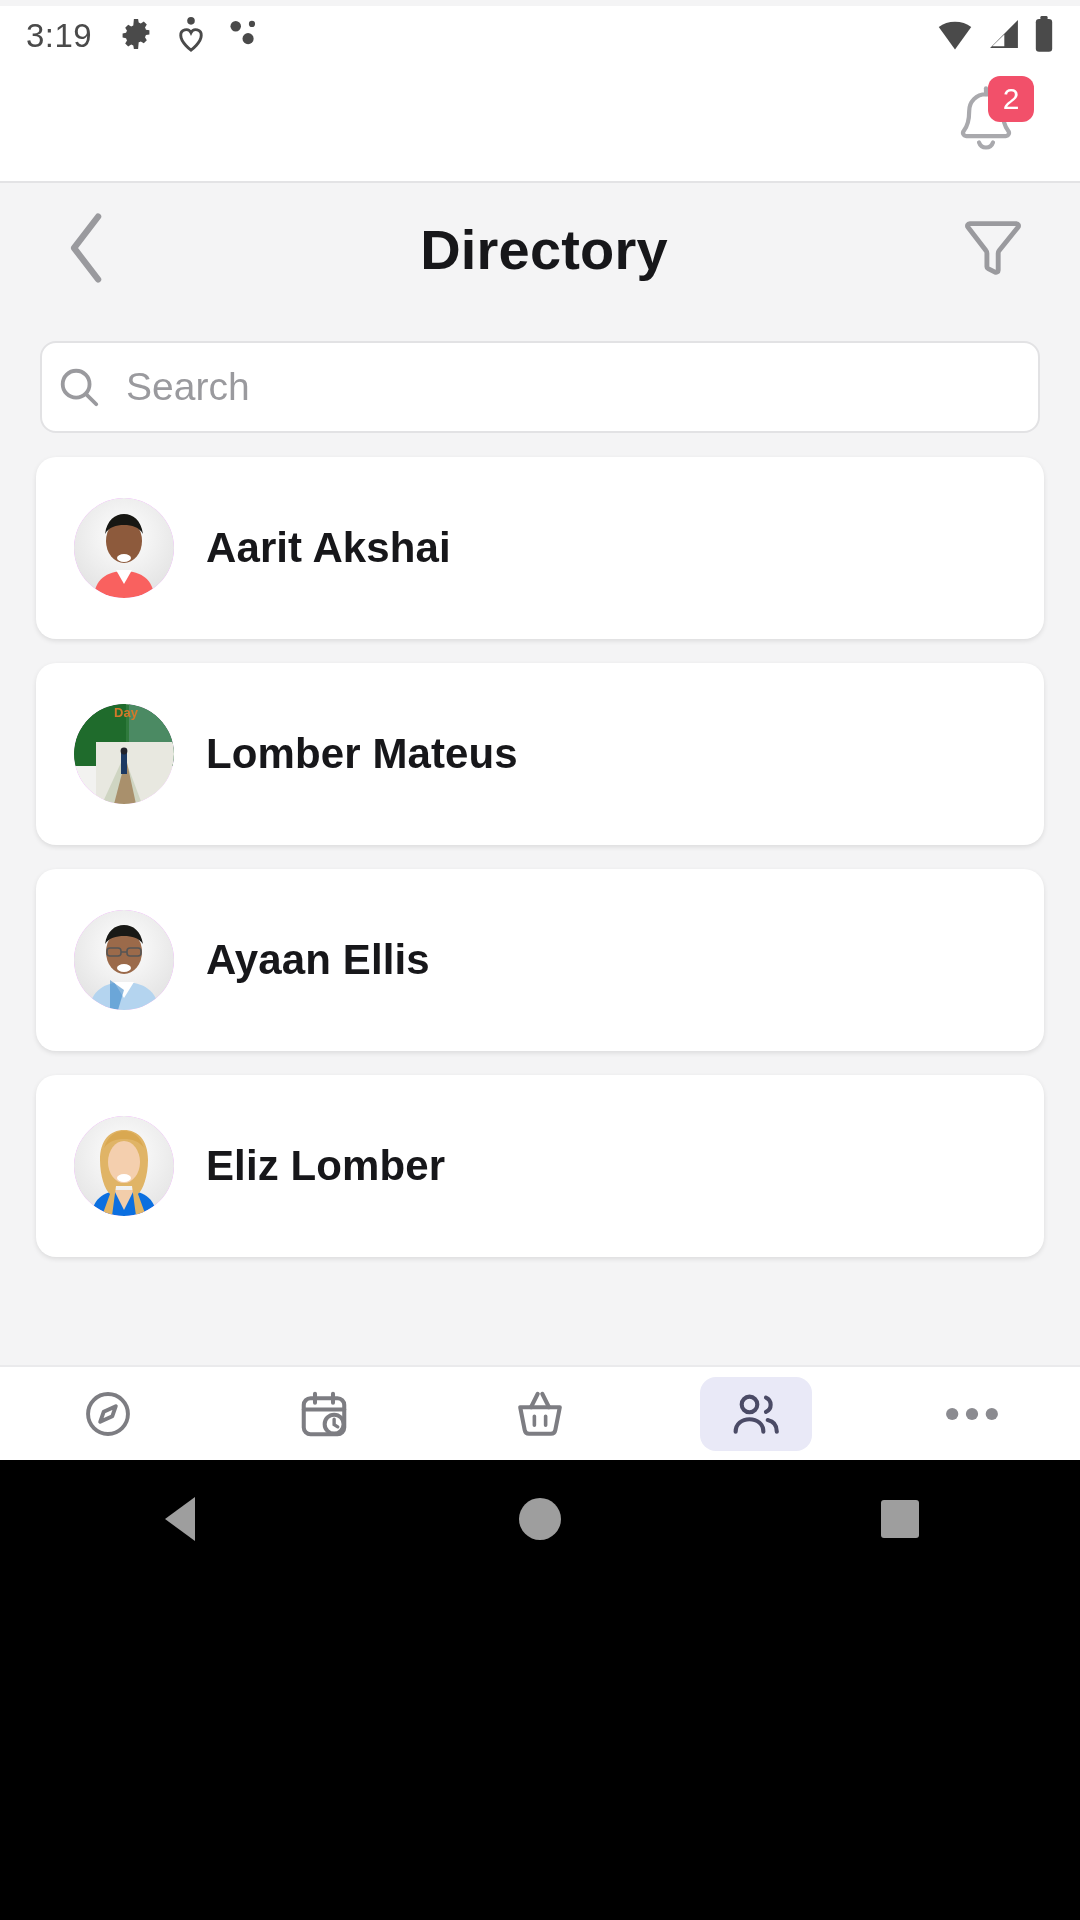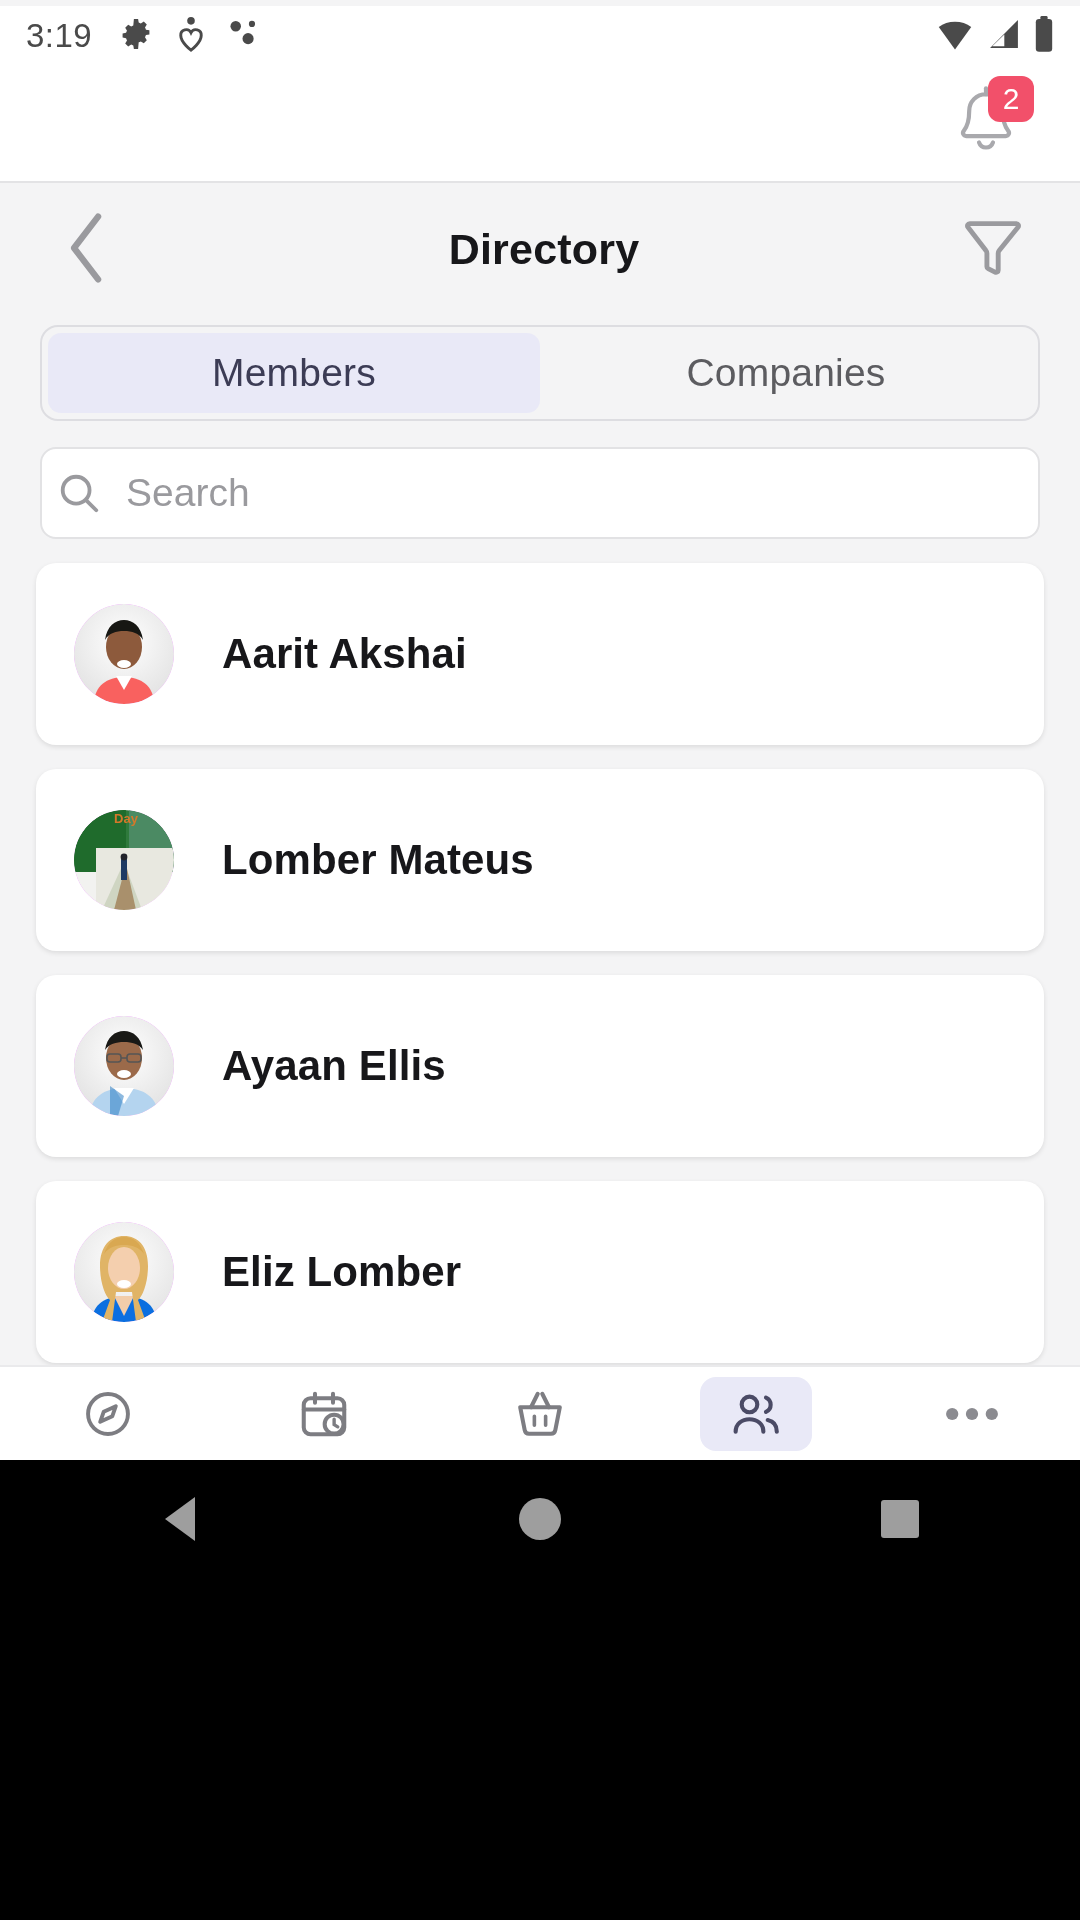--- a/index.html
+++ b/index.html
@@ -40,21 +40,21 @@
     position:absolute; top:183px; left:0; width:1080px; height:1182px;
     background:#f4f4f5;
   }
 
   .pagehead{
     position:relative; height:132px; display:flex; align-items:center;
   }
   .back-btn{ position:absolute; left:42px; top:20px; width:90px; height:90px;
              display:flex; align-items:center; justify-content:center; }
   .page-title{
-    width:100%; text-align:center; font-size:43px; font-weight:700;
+    width:100%; text-align:center; font-size:56px; font-weight:700;
     color:#17171a; letter-spacing:0.2px;padding-left:8px;
   }
   .filter-btn{ position:absolute; right:42px; top:20px; width:90px; height:90px;
                display:flex; align-items:center; justify-content:center; }
 
   
   .segment{
     margin:10px 40px 0 40px; height:96px;
     background:#f4f4f5; border:2px solid #dddde1; border-radius:18px;
     display:flex; padding:6px; gap:0;
@@ -71,21 +71,21 @@
     background:#ffffff; border:2px solid #e2e2e4; border-radius:16px;
     display:flex; align-items:center; padding:0 14px; gap:24px;
   }
   .search-ph{ font-size:39px; color:#9a9a9e; }
 
   
   .list{ margin:24px 36px 0 36px; display:flex; flex-direction:column; gap:24px; }
   .card{
     height:182px; background:#ffffff; border-radius:20px;
     box-shadow:0 2px 5px rgba(0,0,0,0.10);
-    display:flex; align-items:center; padding:0 38px; gap:48px;
+    display:flex; align-items:center; padding:0 38px; gap:32px;
   }
   .avatar{
     width:100px; height:100px; border-radius:50%; overflow:hidden;
     flex:0 0 100px; position:relative; background:#f0abfc;
   }
   .avatar svg{ display:block; width:100px; height:100px; }
   .member-name{ font-size:42px; font-weight:600; color:#17171a; letter-spacing:0.1px; }
 
   
   .tabbar{
@@ -187,28 +187,20 @@
         </svg>
       </div>
       <div class="page-title">Directory</div>
       <div class="filter-btn">
         <svg width="60" height="62" viewBox="0 0 26 28" fill="none">
           <path d="M2.5 3h21a1 1 0 0 1 .78 1.63L15.8 15.1a2 2 0 0 0-.45 1.26V24a1 1 0 0 1-1.45.9l-3.1-1.56a1 1 0 0 1-.55-.9v-6.08a2 2 0 0 0-.45-1.26L1.72 4.63A1 1 0 0 1 2.5 3z" stroke="#9a9a9e" stroke-width="2.2" stroke-linejoin="round"></path>
         </svg>
       </div>
     </div>
 
-    <div class="segment">
-      <div class="seg-item active">
-        <span>Members</span>
-      </div>
-      <div class="seg-item">
-        <span>Companies</span>
-      </div>
-    </div>
 
     <div class="searchbar">
       <svg width="46" height="46" viewBox="0 0 24 24" fill="none">
         <circle cx="10.5" cy="10.5" r="7" stroke="#9a9a9e" stroke-width="2"></circle>
         <path d="M15.8 15.8 21 21" stroke="#9a9a9e" stroke-width="2" stroke-linecap="round"></path>
       </svg>
       <span class="search-ph">Search</span>
     </div>
 
     <div class="list">

